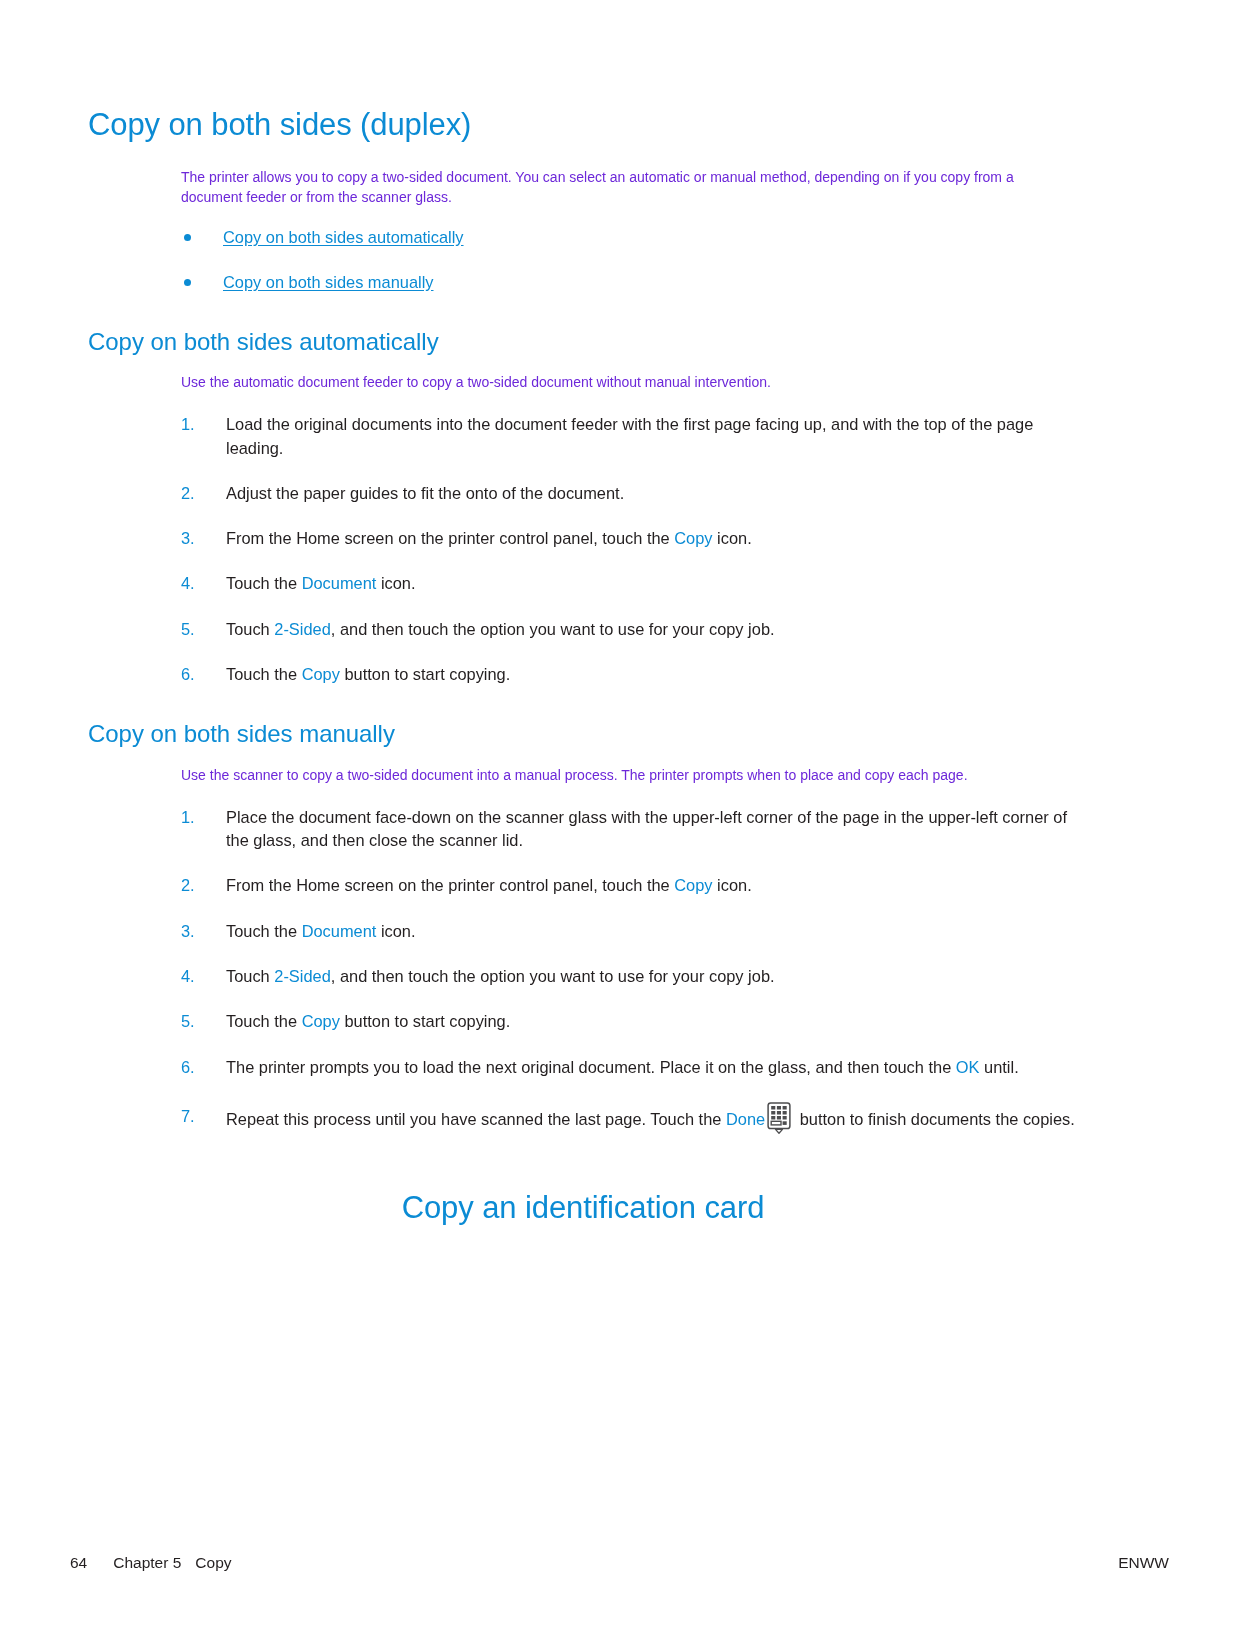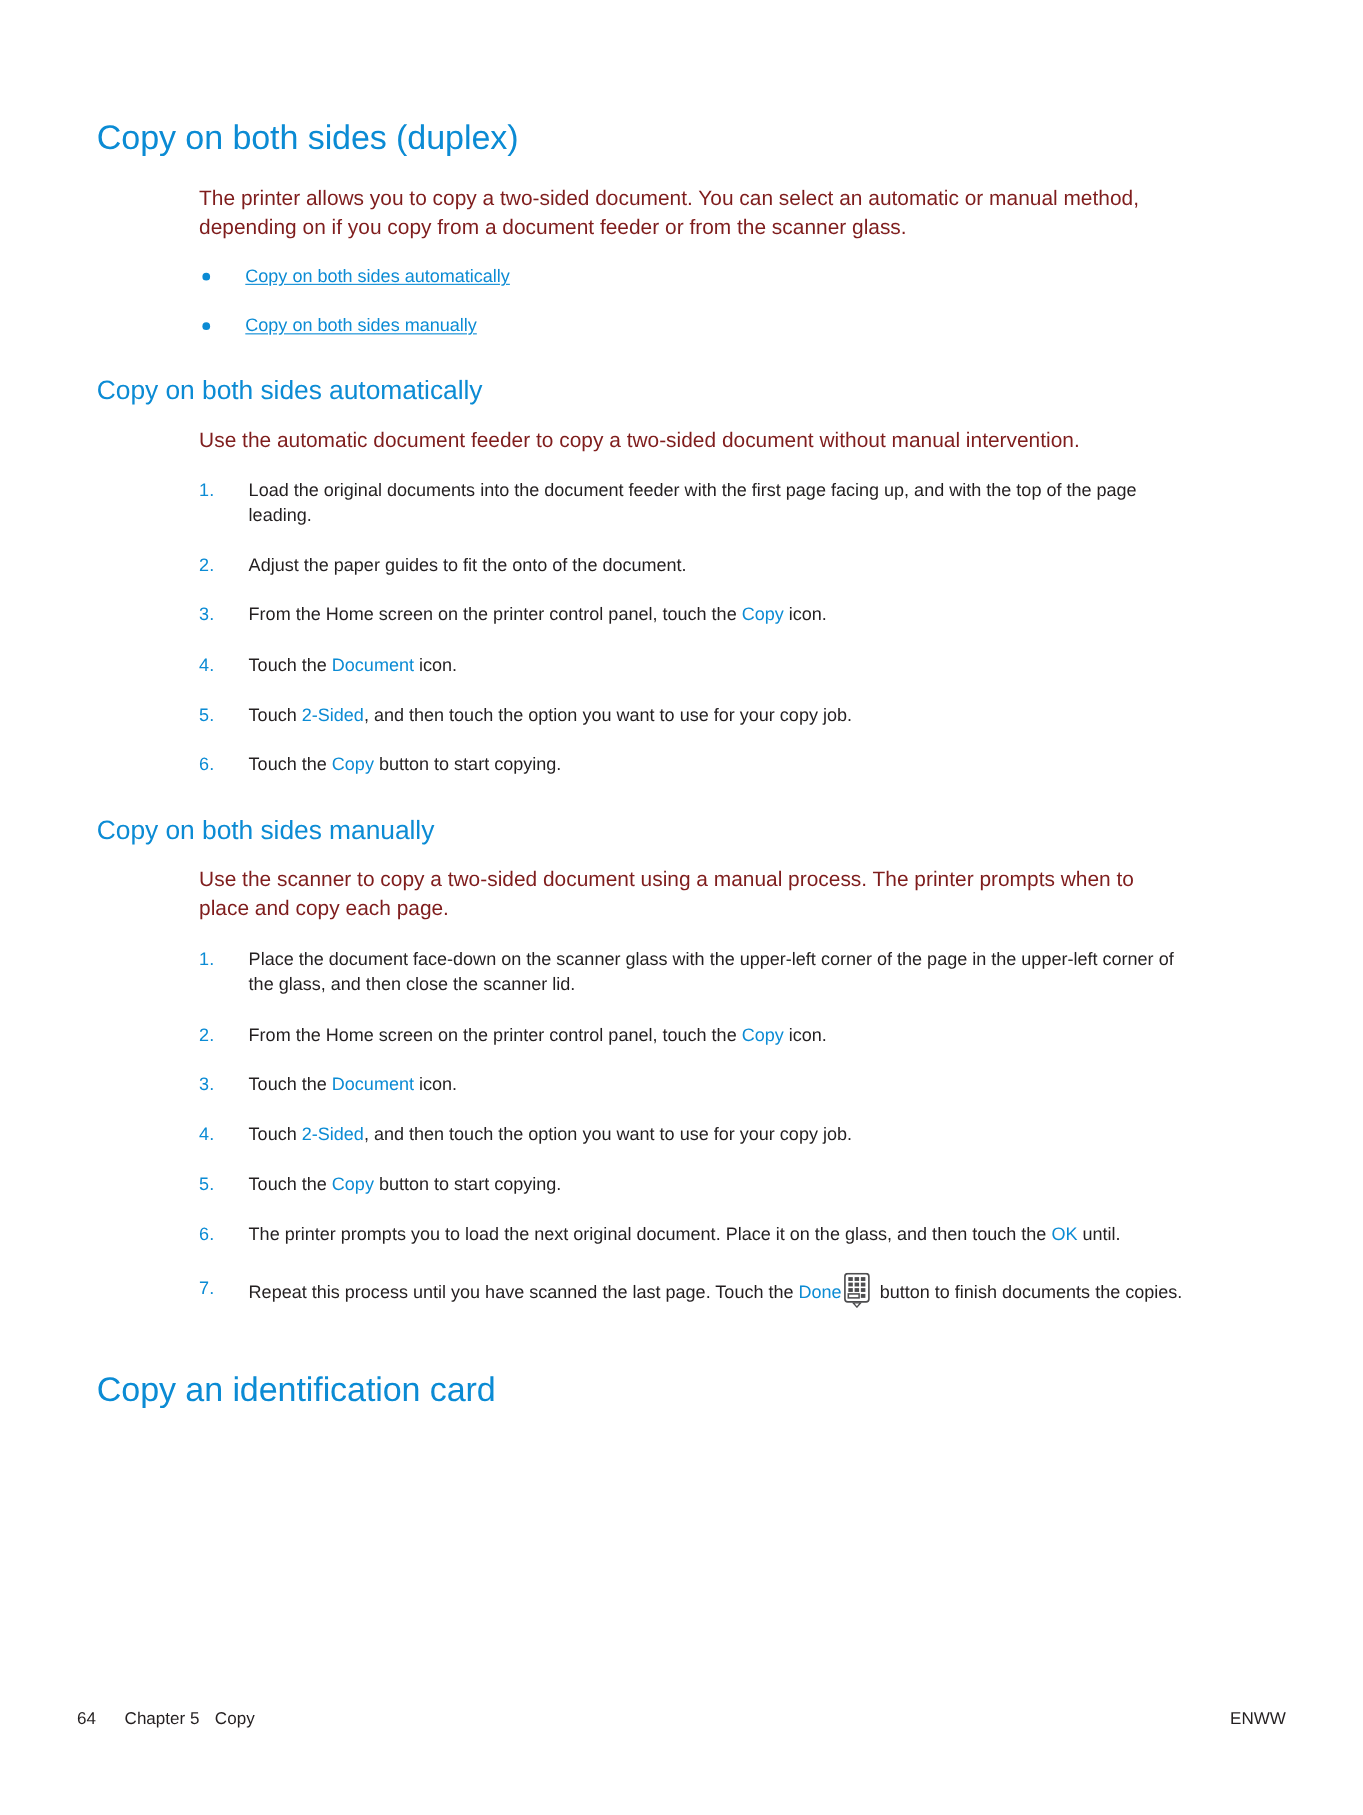--- a/index.html
+++ b/index.html
@@ -41,31 +41,32 @@
     font-size: 24px;
     font-weight: 400;
     color: #0b8bd4;
     margin: 34px 0 18px 0;
     line-height: 1.15;
     letter-spacing: -0.05px;
   }
   h1.h1.second {
     margin-top: 56px;
     margin-bottom: 12px;
+    text-align: center;
   }
 
   
   .indent {
     margin-left: 93px;
   }
   p.body {
-    font-size: 19px;
+    font-size: 14px;
     line-height: 1.42;
     margin: 0 0 14px 0;
-    color: #7f1d1d;
+    color: #6d28d9;
     max-width: 905px;
   }
 
   
   ul.bullets {
     list-style: none;
     margin: 18px 0 0 0;
     padding: 0;
   }
   ul.bullets li {
@@ -205,21 +206,21 @@
         <li>
           <span class="num">6.</span>
           <span class="txt"><span>Touch the </span><span class="ui">Copy</span><span> button to start copying.</span></span>
         </li>
       </ol>
     </div>
 
     <h2 class="h2">Copy on both sides manually</h2>
 
     <div class="indent">
-      <p class="body">Use the scanner to copy a two-sided document using a manual process. The printer prompts when to place and copy each page.</p>
+      <p class="body">Use the scanner to copy a two-sided document into a manual process. The printer prompts when to place and copy each page.</p>
 
       <ol class="steps">
         <li>
           <span class="num">1.</span>
           <span class="txt"><span>Place the document face-down on the scanner glass with the upper-left corner of the page in the upper-left corner of the glass, and then close the scanner lid.</span></span>
         </li>
         <li>
           <span class="num">2.</span>
           <span class="txt"><span>From the Home screen on the printer control panel, touch the </span><span class="ui">Copy</span><span> icon.</span></span>
         </li>

